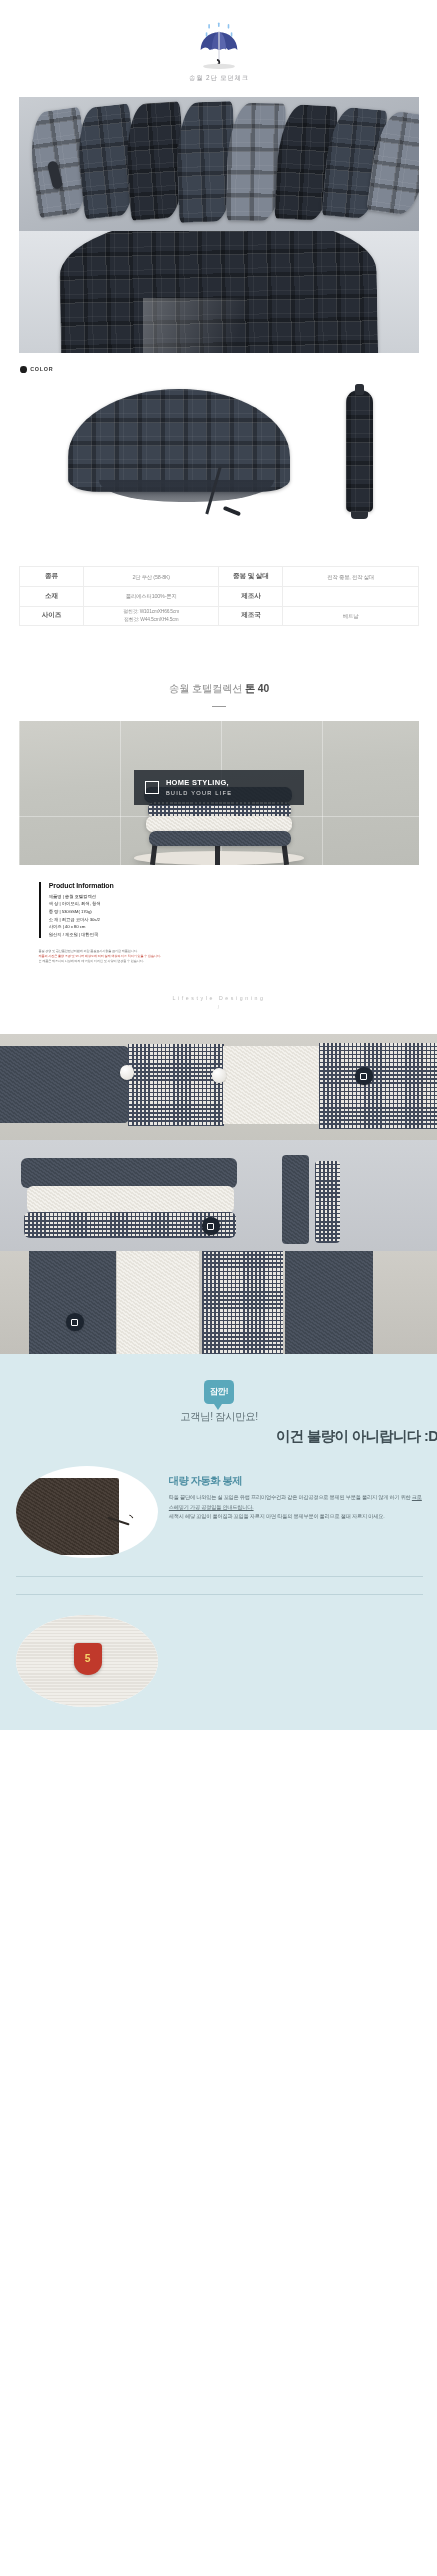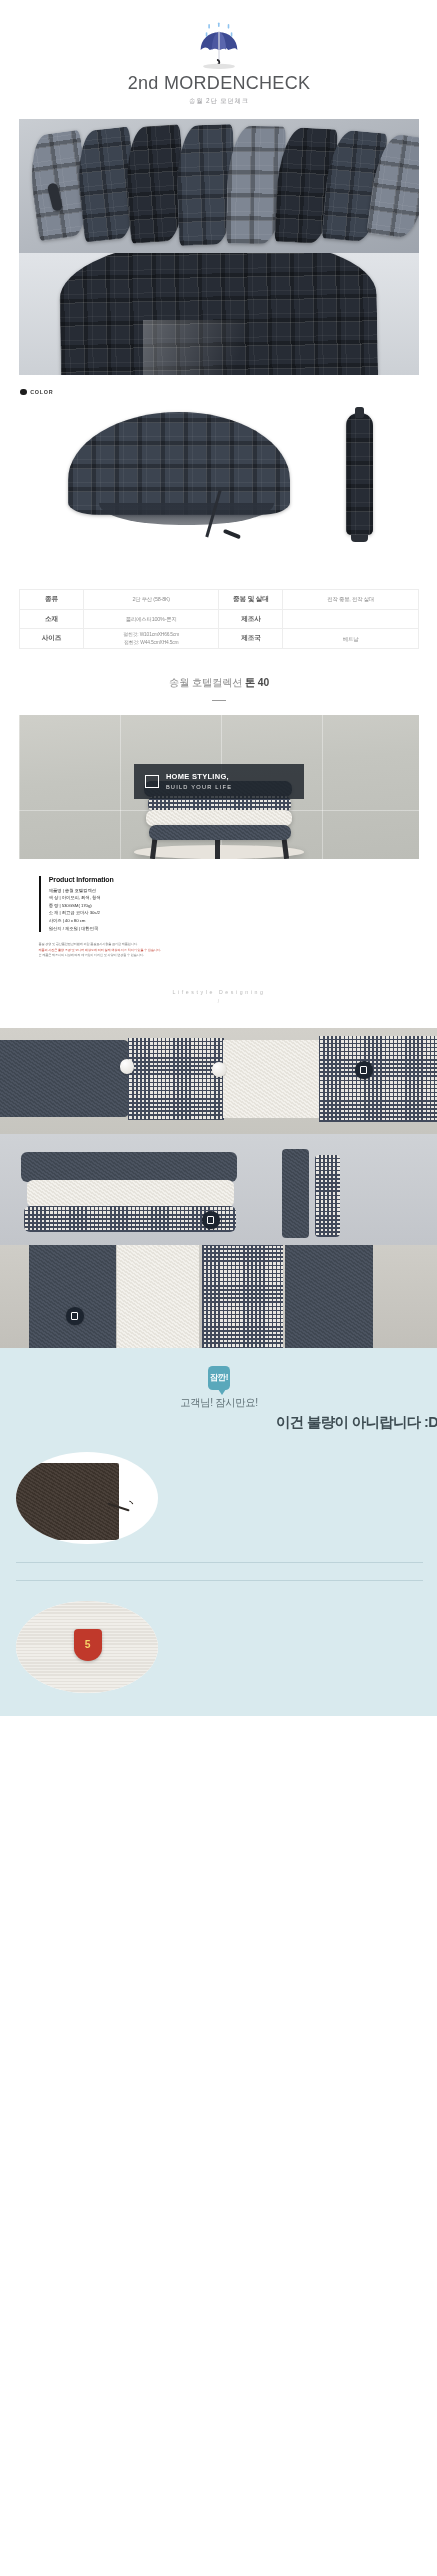--- a/index.html
+++ b/index.html
@@ -70,21 +70,21 @@
   
   .spec-wrap { width: 400px; margin: 18.5px auto 0; }
   table.spec { width:100%; border-collapse:collapse; table-layout:fixed; }
   table.spec td { border:0.5px solid #ededed; height:19.6px; text-align:center; vertical-align:middle; }
   td.k { width:16%; font-size:6.7px; font-weight:700; color:#5a5a5a; letter-spacing:-0.2px; }
   td.v { width:34%; font-size:5.4px; color:#8e8e8e; letter-spacing:-0.2px; line-height:1.5; }
   td.v.sz { font-size:4.9px; }
 
   
   .sec-title-wrap { text-align:center; padding: 27px 0 0; }
-  .sec-title { font-size:10.3px; color:#8b8b8b; font-weight:400; letter-spacing:-0.2px; }
+  .sec-title { font-size:10.3px; color:#8b8b8b; font-weight:400; letter-spacing:-0.2px;margin-top:29px; }
   .sec-title b { color:#4a4a4a; font-weight:700; }
   .rule { width:13.4px; height:1px; background:#9a9a9a; margin:10.3px auto 0; }
 
   .towel-hero { width:400px; margin:13.4px auto 0; height:144px; position:relative; overflow:hidden;
      background: linear-gradient(175deg,#cfcfc9 0%,#c4c5bf 40%,#bcbdb7 100%); }
   .tile-grid { position:absolute; inset:0;
      background-image:
        linear-gradient(90deg, rgba(255,255,255,.35) 0 1px, transparent 1px),
        linear-gradient(0deg, rgba(255,255,255,.35) 0 1px, transparent 1px);
      background-size: 101px 96px; }
@@ -130,22 +130,22 @@
   .towel-band { position:absolute; }
   .emblem { position:absolute; width:17.5px; height:17.5px; border-radius:50%; background:#1d2530;
             display:flex; align-items:center; justify-content:center; box-shadow:0 0.5px 2.1px rgba(0,0,0,.3); }
   .emblem i { display:block; width:7.2px; height:7.2px; border:1px solid #fff; border-radius:1px; }
   .btn-round { position:absolute; width:14.4px; height:14.4px; border-radius:50%;
      background:radial-gradient(circle at 35% 30%,#ffffff,#dedbd4); box-shadow:0 0.5px 1.5px rgba(0,0,0,.3); }
 
   
   .blue { width:438px; background:#d9eaee; padding:17.5px 0 23px; }
   .speech {
-    width:22px; height:24px; background:#5aa8bb; border-radius:4.6px; position:relative;
-    margin:0 auto 1px; display:flex; align-items:center; justify-content:center;
+    width:30px; height:24px; background:#5aa8bb; border-radius:4.6px; position:relative;
+    margin:8px auto 1px; display:flex; align-items:center; justify-content:center;
   }
   .speech span { color:#fff; font-size:8.2px; font-weight:700; letter-spacing:-0.3px; }
   .speech:after { content:""; position:absolute; bottom:-5.7px; left:10.3px; width:0;height:0;
      border-left:4.6px solid transparent; border-right:4.6px solid transparent; border-top:6.7px solid #5aa8bb; }
   .blue-h1 { text-align:center; font-size:10.3px; color:#5f7076; font-weight:400; margin-top:6.2px; letter-spacing:-0.3px; }
   .blue-h2 { text-align:right; font-size:14.4px; color:#3d4c52; font-weight:700; margin-top:2.6px; letter-spacing:-0.6px; }
 
   .feature { width:407px; margin:20.6px auto 0; display:flex; align-items:flex-start; gap:11.3px; }
   .feat-img { flex:0 0 142px; height:92px; position:relative; }
   .feat-oval { position:absolute; inset:0; background:#fff; border-radius:50%; overflow:hidden; }
@@ -180,21 +180,20 @@
           <rect x="83" y="22" width="3.2" height="9" rx="1.6"></rect>
         </g>
         <path d="M24 57 C24 36 40 22 60 22 C80 22 96 36 96 57 C90 50 85 56 78 57 C73 50 67 56 60 57 C54 50 48 56 42 57 C36 50 30 51 24 57 Z" fill="#3d4a92"></path>
         <path d="M60 22 C68 22 74 38 74 57 C69 51 65 56 60 57 Z" fill="#5a66ad"></path>
         <path d="M60 22 C52 22 46 38 46 57 C51 51 55 56 60 57 Z" fill="#4c58a0"></path>
         <rect x="58.8" y="20" width="2.4" height="58" fill="#d6d8e4"></rect>
         <path d="M56 76 q4.6 0 4.6 5.2 q0 4.6 -4.6 4.6" fill="none" stroke="#26262b" stroke-width="3.4"></path>
         <ellipse cx="60" cy="89" rx="31" ry="5.2" fill="#e2e2e2"></ellipse>
       </svg>
     </div>
-    <h1 class="hero-title">2nd MORDENCHECK</h1>
     <div class="hero-sub">송월 2단 모던체크</div>
   </div>
 
   <div class="photo shot1">
     <div class="umb-fold" style="left:13.4px;  top:13.4px;  width:55px; height:105px; transform:rotate(-8deg);">
       <div class="plaid light"></div>
       </div>
     <div class="umb-fold" style="left:60px; top:9.3px;  width:56px; height:111px; transform:rotate(-6deg);">
       <div class="plaid"></div>
       </div>
@@ -378,20 +377,25 @@
     <div class="feature">
       <div class="feat-img">
         <div class="feat-oval">
           <div style="position:absolute;left:-20.6px;top:11.3px;width:124px;height:77px;
                background:repeating-linear-gradient(32deg,#3b322b 0 1.5px,#4a4039 1.5px 3.1px);
                border-radius:2.1px;"></div>
           <div class="thread" style="left:91px;top:54px;width:23px;height:1.5px;transform:rotate(18deg);"></div>
           <div class="curl" style="left:110px;top:49px;width:7.2px;height:7.2px;transform:rotate(40deg);"></div>
         </div>
       </div>
+      <div class="feat-body">
+        <div class="feat-h">대량 자동화 봉제</div>
+        <p class="feat-p"><span>타올 끝단에 나와있는 실 꼬임은 유럽 프리미엄수건과 같은 마감공정으로 봉제된 부분을 풀리지 않게 하기 위한 </span><u>크로스헤밍기 가공 공정임을 안내드립니다.</u><span style="white-space:pre-line">
+세척시 헤당 꼬임이 풀어짐과 꼬임을 자르지 마면 타올의 봉제부분이 풀리므로 절대 자르지 마세요.</span></p>
+      </div>
     </div>
 
     <div class="sep-line"></div>
 
 
     <div class="sep-line"></div>
 
     <div class="feature">
       <div class="feat-img">
         <div class="feat-oval">

